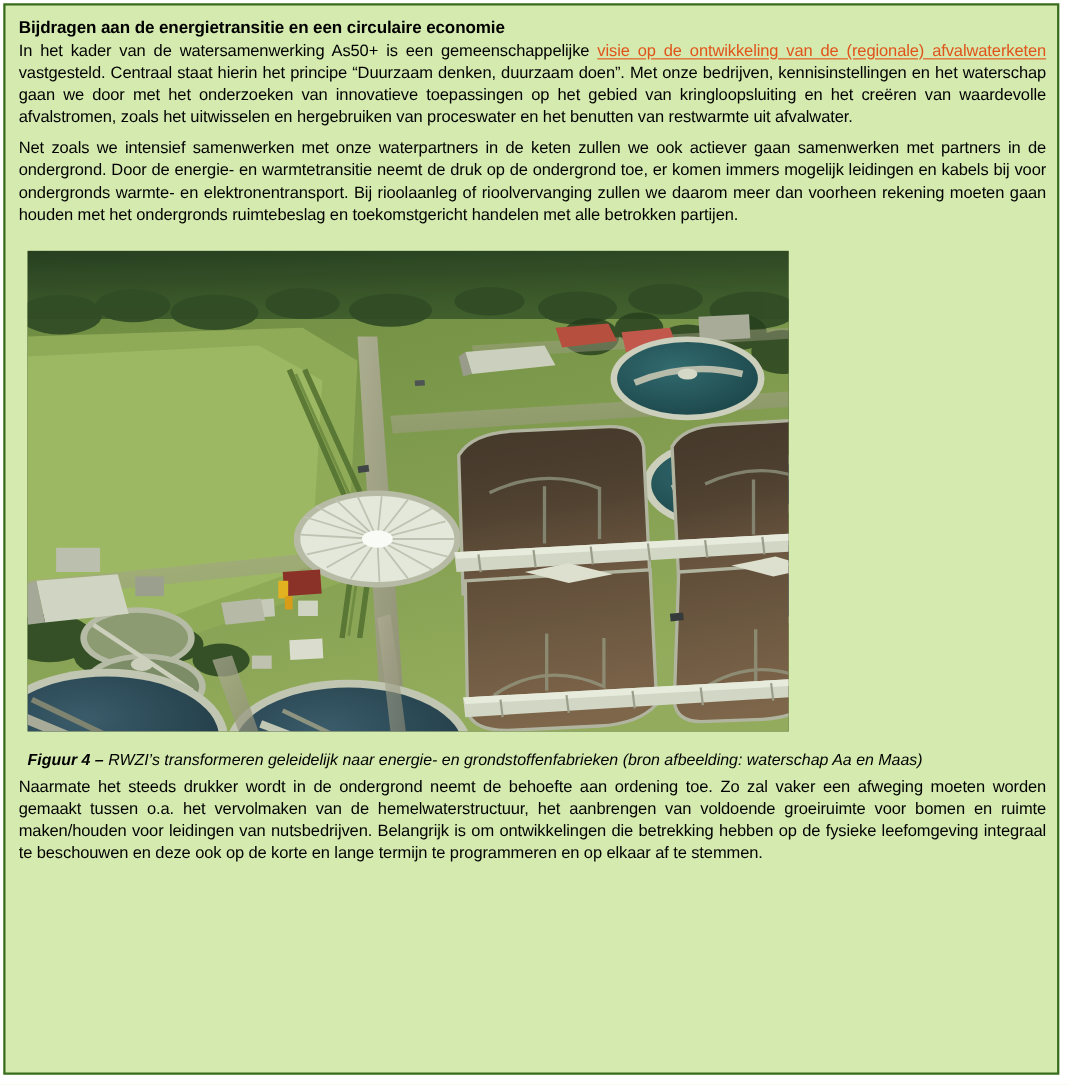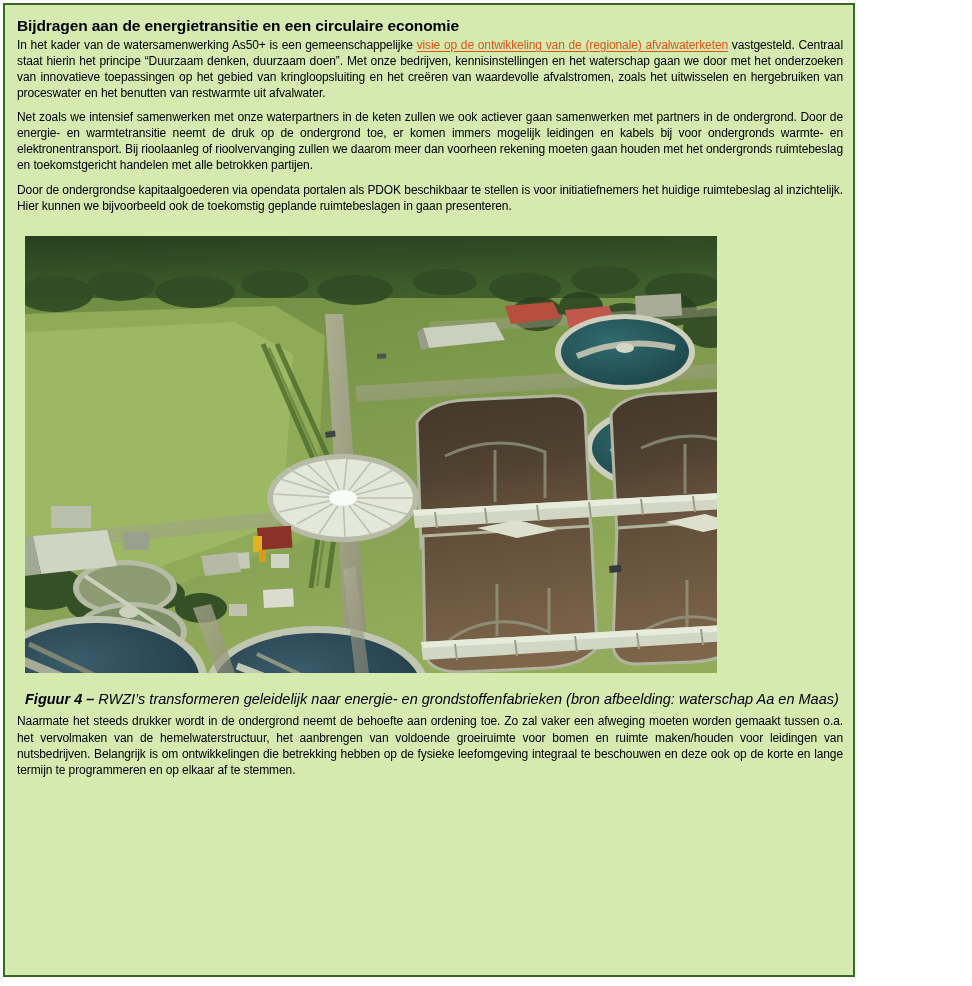--- a/index.html
+++ b/index.html
@@ -12,21 +12,21 @@
     width: 972px;
     height: 986px;
     overflow: hidden;
     font-family: "Liberation Sans", sans-serif;
   }
 
   #page {
     position: absolute;
     left: 3px;
     top: 3px;
-    width: 852px;
+    width: 960px;
     height: 974px;
     box-sizing: border-box;
     background: #d4eaae;
     border: 2px solid #376b1f;
     overflow: hidden;
   }
 
   #content {
     box-sizing: border-box;
     padding: 11px 10px 8px 12px;
@@ -35,21 +35,21 @@
   h1.doc-heading {
     font-size: 15.5px;
     font-weight: bold;
     line-height: 1.33;
     margin: 0 0 0 0;
     color: #000000;
     letter-spacing: -0.1px;
   }
 
   p.body-par {
-    font-size: 12px;
+    font-size: 15px;
     line-height: 1.345;
     margin: 0;
     color: #000000;
     text-align: justify;
     text-justify: inter-word;
     letter-spacing: -0.1px;
   }
 
   p.spaced {
     margin-top: 8px;
@@ -107,21 +107,20 @@
 
 <div id="page">
   <div id="content">
 
     <h1 class="doc-heading">Bijdragen aan de energietransitie en een circulaire economie</h1>
 
     <p class="body-par"><span>In het kader van de watersamenwerking As50+ is een gemeenschappelijke </span><a class="doc-link" href="#">visie op de ontwikkeling van de (regionale) afvalwaterketen</a><span> vastgesteld. Centraal staat hierin het principe “Duurzaam denken, duurzaam doen”. Met onze bedrijven, kennisinstellingen en het waterschap gaan we door met het onderzoeken van innovatieve toepassingen op het gebied van kringloopsluiting en het creëren van waardevolle afvalstromen, zoals het uitwisselen en hergebruiken van proceswater en het benutten van restwarmte uit afvalwater.</span></p>
 
     <p class="body-par spaced">Net zoals we intensief samenwerken met onze waterpartners in de keten zullen we ook actiever gaan samenwerken met partners in de ondergrond. Door de energie- en warmtetransitie neemt de druk op de ondergrond toe, er komen immers mogelijk leidingen en kabels bij voor ondergronds warmte- en elektronentransport. Bij rioolaanleg of rioolvervanging zullen we daarom meer dan voorheen rekening moeten gaan houden met het ondergronds ruimtebeslag en toekomstgericht handelen met alle betrokken partijen.</p>
 
-    <p class="body-par spaced">Door de ondergrondse kapitaalgoederen via opendata portalen als PDOK beschikbaar te stellen is voor initiatiefnemers het huidige ruimtebeslag al inzichtelijk. Hier kunnen we bijvoorbeeld ook de toekomstig geplande ruimtebeslagen in gaan presenteren.</p>
 
     <figure class="doc-figure">
       <div class="photo-frame">
         <svg viewBox="0 0 692 437" preserveAspectRatio="none" aria-hidden="true">
           <defs>
             <linearGradient id="skyGrass" x1="0" y1="0" x2="0.25" y2="1">
               <stop offset="0%" stop-color="#3a5c2c"></stop>
               <stop offset="30%" stop-color="#587a38"></stop>
               <stop offset="100%" stop-color="#7c9a4d"></stop>
             </linearGradient>

